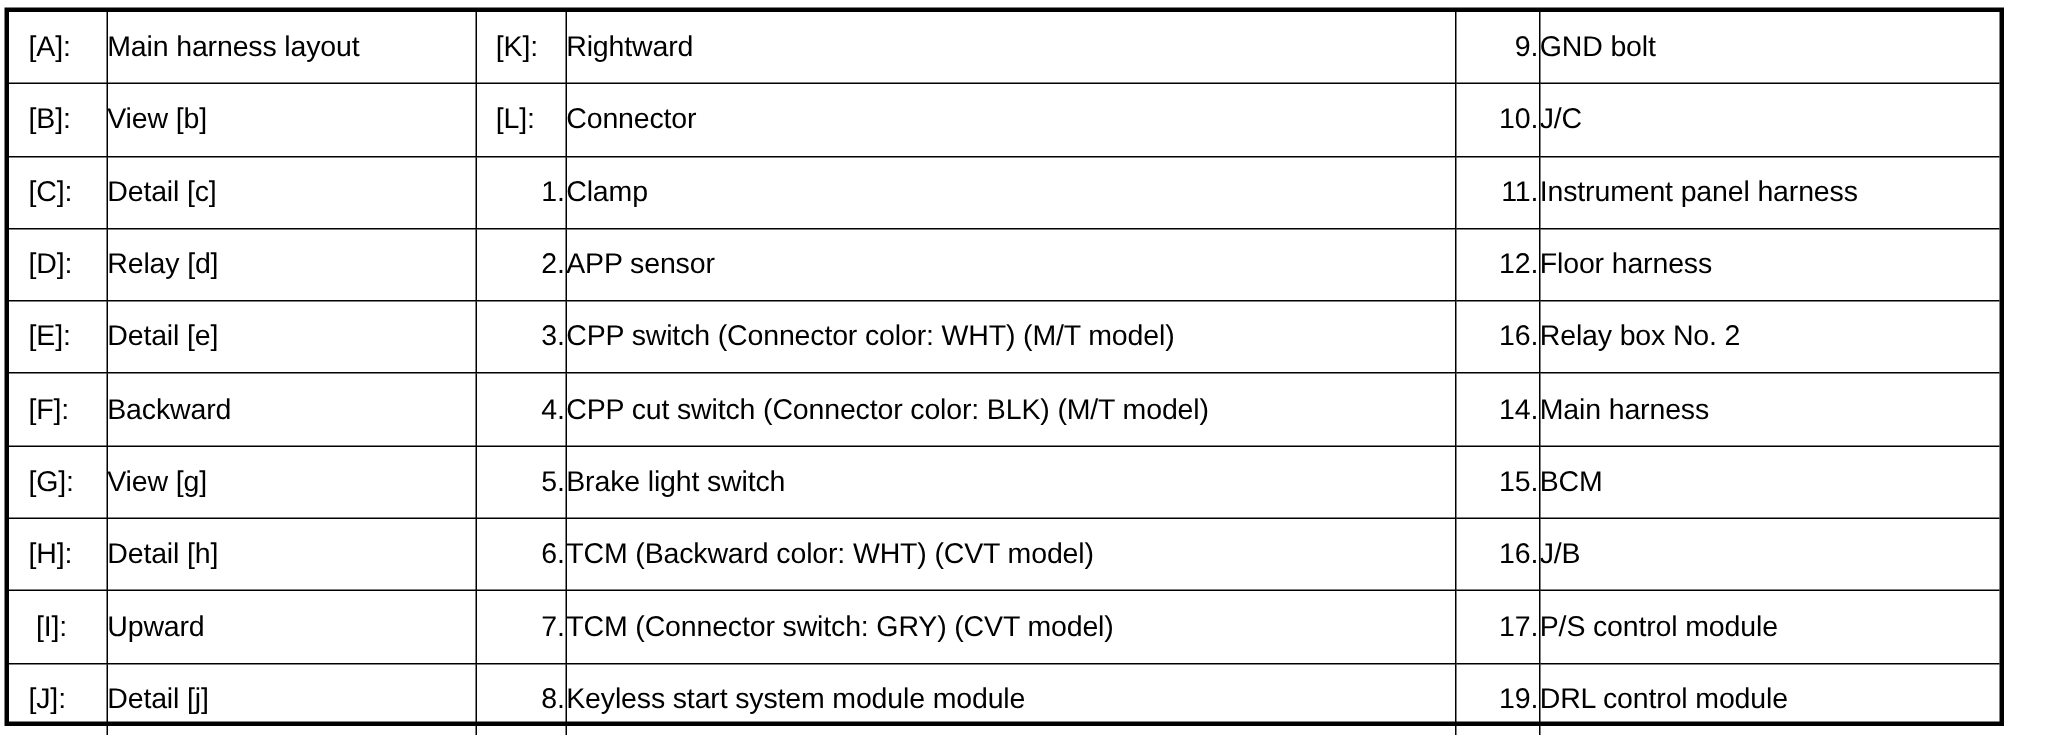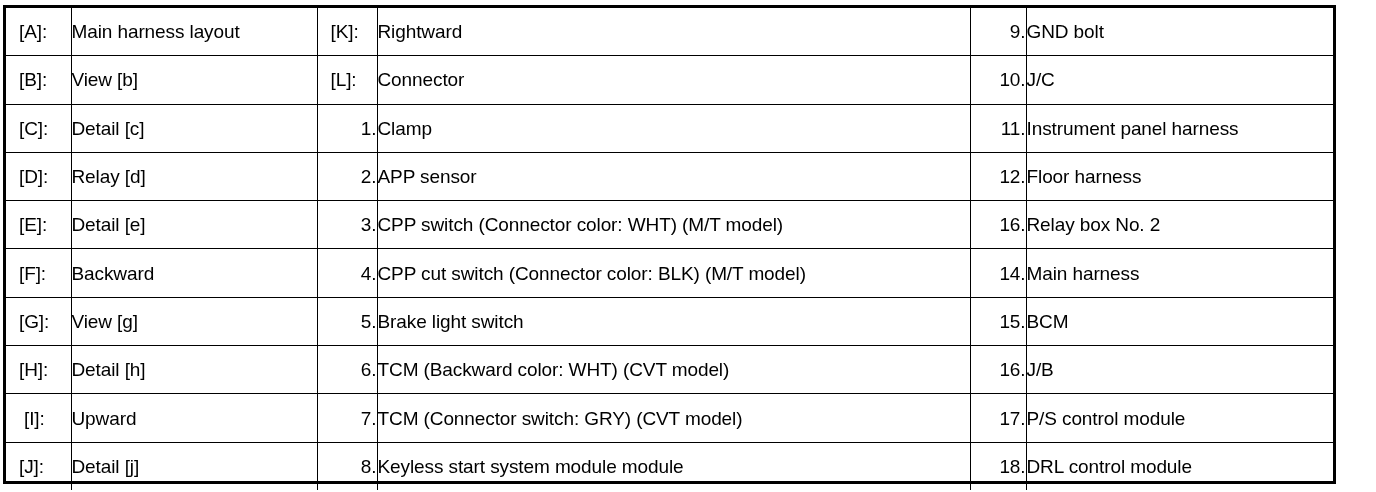--- a/index.html
+++ b/index.html
@@ -159,18 +159,18 @@
         <td class="key">7.</td>
         <td class="label">TCM (Connector switch: GRY) (CVT model)</td>
         <td class="key">17.</td>
         <td class="label">P/S control module</td>
       </tr>
       <tr>
         <td class="key bracket">[J]:</td>
         <td class="label">Detail [j]</td>
         <td class="key">8.</td>
         <td class="label">Keyless start system module module</td>
-        <td class="key">18.</td>
+        <td class="key">19.</td>
         <td class="label">DRL control module</td>
       </tr>
     </tbody>
   </table>
 </div>
 
 </body></html>

